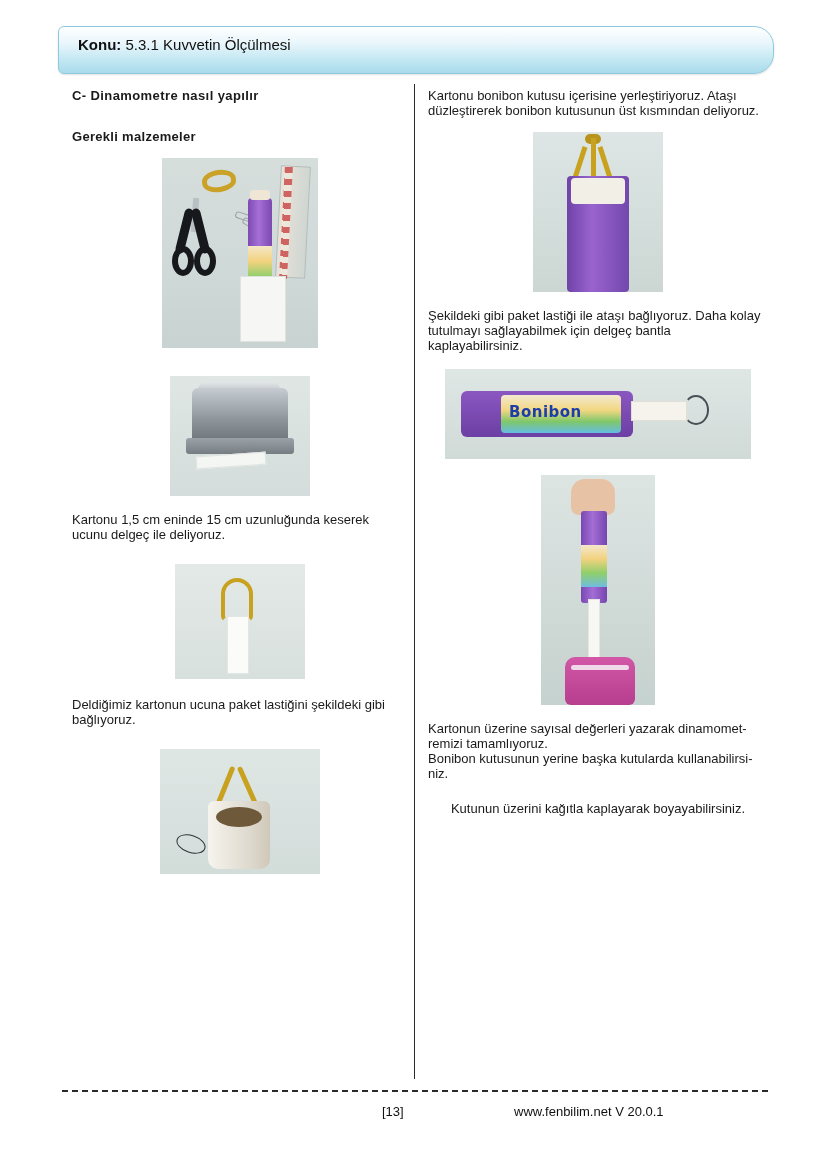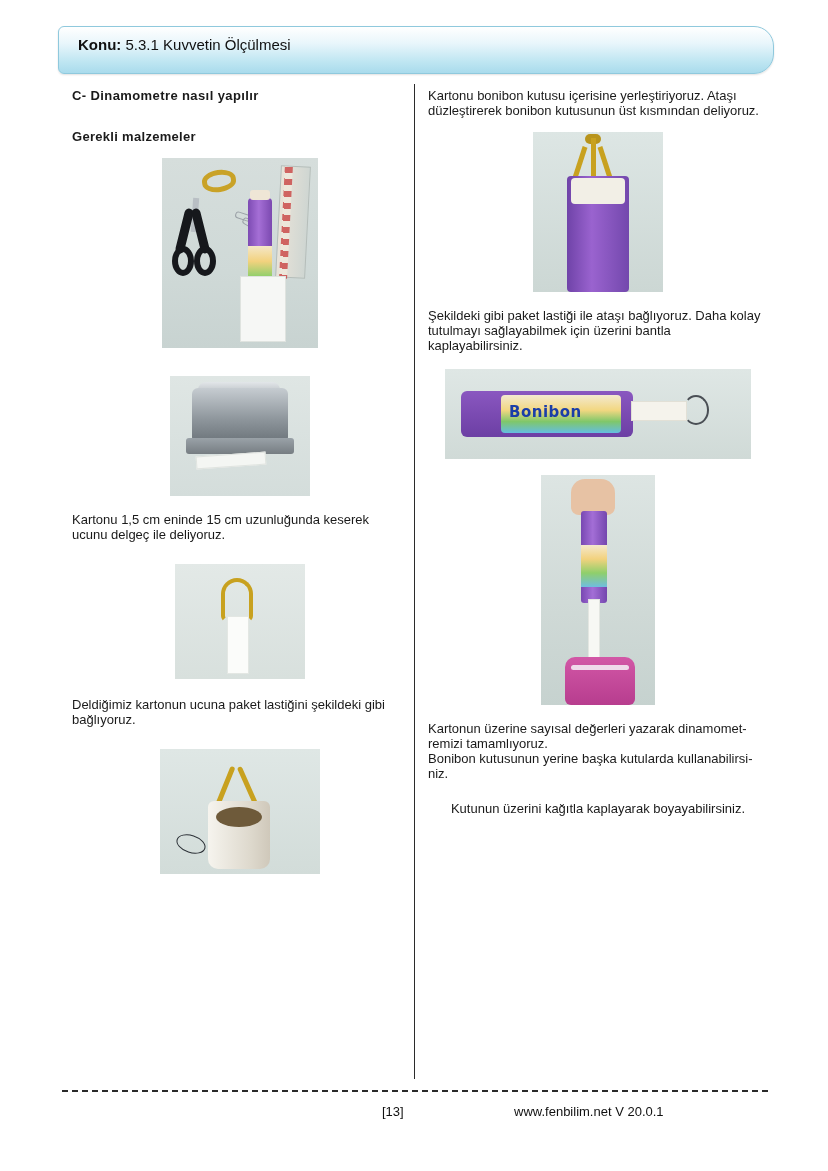--- a/index.html
+++ b/index.html
@@ -470,21 +470,21 @@
     <div class="photo ph5">
       <div class="knot"></div>
       <div class="yA"></div>
       <div class="yB"></div>
       <div class="ystem"></div>
       <div class="tube">
         <div class="white-ring"></div>
       </div>
     </div>
 
-    <p class="par" style="margin-top:16px;">Şekildeki gibi paket lastiği ile ataşı bağlıyoruz. Daha kolay tutulmayı sağlayabilmek için üzerini bantla kaplayabilirsiniz.</p>
+    <p class="par" style="margin-top:16px;">Şekildeki gibi paket lastiği ile ataşı bağlıyoruz. Daha kolay tutulmayı sağlayabilmek için delgeç bantla kaplayabilirsiniz.</p>
 
     <div class="photo ph6">
       <div class="tube">
         <div class="band"></div>
         <div class="word">Bonibon</div>
       </div>
       <div class="white-ext"></div>
       <div class="hook"></div>
     </div>
 

